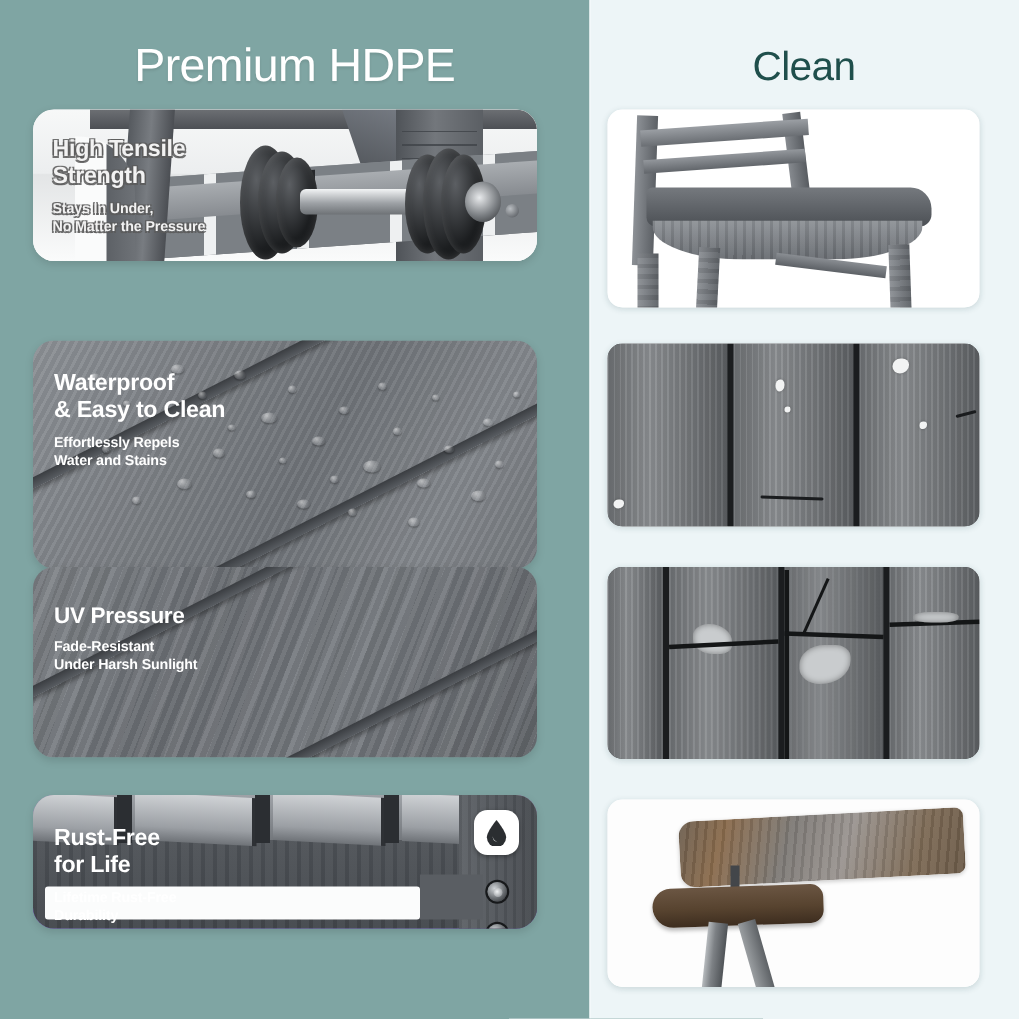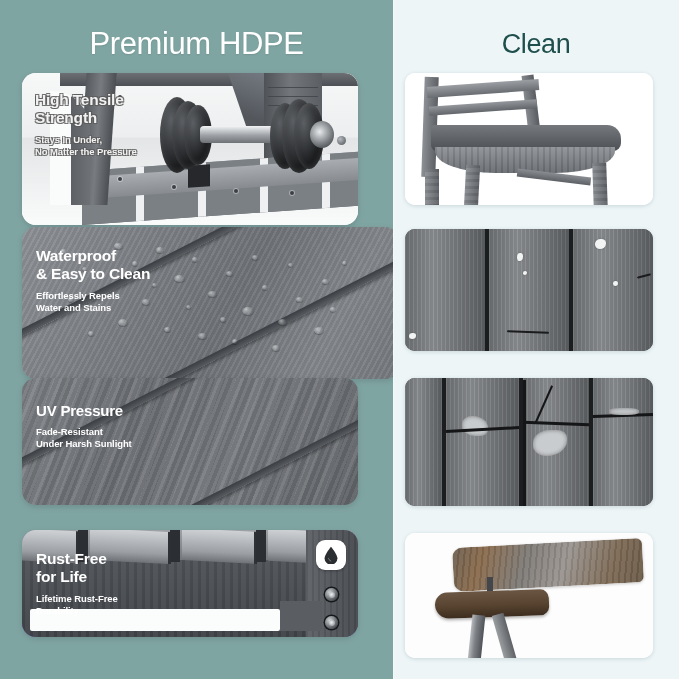--- a/index.html
+++ b/index.html
@@ -66,21 +66,21 @@
     letter-spacing:-0.1px;
   }
   .outline .head,.outline .sub{
     color:#f2f2f2;
     text-shadow:
       -1px -1px 0 rgba(90,90,90,.85), 1px -1px 0 rgba(90,90,90,.85),
       -1px  1px 0 rgba(90,90,90,.85), 1px  1px 0 rgba(90,90,90,.85);
   }
 
   
-  #lcard1{top:73px;height:152px;background:#ffffff;}
+  #lcard1{top:73px;height:101px;background:#ffffff;}
   #lcard1 .copy{left:13px;top:18px;}
   .scene1{position:absolute;inset:0;background:
       linear-gradient(180deg,#f7f8f8 0%,#eceeef 42%,#e3e5e6 43%,#fafbfb 100%);}
   .s1-topslab{position:absolute;left:38px;top:0;width:298px;height:13px;
       background:linear-gradient(180deg,#6c6f73,#4d5055);}
   .s1-leftleg{position:absolute;left:60px;top:0;width:30px;height:132px;
       background:linear-gradient(90deg,#565a5f,#787c81,#4b4e53);transform:skewX(-4deg);}
   .s1-leftcurve{position:absolute;left:28px;top:18px;width:40px;height:114px;
       background:linear-gradient(90deg,#fafbfb 0%,#fafbfb 52%,#5d6166 53%,#6e7277 100%);
       border-top-right-radius:38px;}
@@ -113,21 +113,21 @@
   .dumb .p1{left:18px;top:-2px;width:34px;height:76px;}
   .dumb .p2{left:30px;top:2px;width:32px;height:68px;}
   .dumb .p3{left:42px;top:6px;width:28px;height:60px;}
   .dumb .p4{left:128px;top:4px;width:30px;height:66px;}
   .dumb .p5{left:140px;top:0px;width:34px;height:74px;}
   .dumb .p6{left:152px;top:4px;width:30px;height:66px;}
   .dumb .hub{position:absolute;left:168px;top:22px;width:24px;height:27px;border-radius:50%;
       background:radial-gradient(circle at 40% 40%,#e8eaec,#7b7f83 55%,#2a2c2f);}
 
   
-  #lcard2{top:227px;height:152px;padding-left:41px;}
+  #lcard2{top:227px;height:152px;}
   #lcard2 .copy{left:14px;top:20px;}
   .deck-tex{position:absolute;inset:0;
      background:
        repeating-linear-gradient(118deg,rgba(255,255,255,.05) 0 2px,rgba(0,0,0,.05) 2px 5px),
        linear-gradient(118deg,#8d9196 0%,#7c8085 30%,#6f7378 55%,#83878c 80%,#74787d 100%);}
   .deck-groove{position:absolute;height:7px;width:150%;left:-25%;
      background:linear-gradient(180deg,#3a3d41,#595d62);transform:rotate(-27deg);
      box-shadow:0 2px 3px rgba(0,0,0,.35);}
   .drops{position:absolute;inset:0;opacity:.92;}
   .drop{position:absolute;border-radius:50%;
@@ -138,21 +138,21 @@
   #lcard3{top:378px;height:127px;}
   #lcard3 .copy{left:14px;top:24px;}
   #lcard3 .head{font-size:15px;}
   .wood-tex{position:absolute;inset:0;
      background:
        repeating-linear-gradient(112deg,rgba(255,255,255,.055) 0 3px,rgba(0,0,0,.055) 3px 7px),
        repeating-linear-gradient(110deg,rgba(0,0,0,.05) 0 11px,rgba(255,255,255,.04) 11px 19px),
        linear-gradient(115deg,#7e8287 0%,#6d7176 35%,#777b80 62%,#63676c 100%);}
 
   
-  #lcard4{top:530px;height:107px;background:#8b5cf6;}
+  #lcard4{top:530px;height:89px;background:#8b5cf6;}
   #lcard4 .copy{left:14px;top:20px;}
   .s4-body{position:absolute;left:0;top:0;right:0;height:108px;
      background:
        repeating-linear-gradient(90deg,rgba(0,0,0,.05) 0 3px,rgba(255,255,255,.04) 3px 8px),
        linear-gradient(180deg,#8a8e93 0%,#7a7e83 26%,#4e5257 27%,#3f4348 100%);}
   .s4-toprail{position:absolute;left:0;top:0;right:0;height:30px;
      background:linear-gradient(180deg,#9ea2a7,#73777c);}
   .s4-slat{position:absolute;top:0;height:32px;
      background:linear-gradient(180deg,#cfd2d5,#9b9fa4 70%,#6f7378);
      border-right:3px solid #2e3135;transform:skewY(3deg);}

